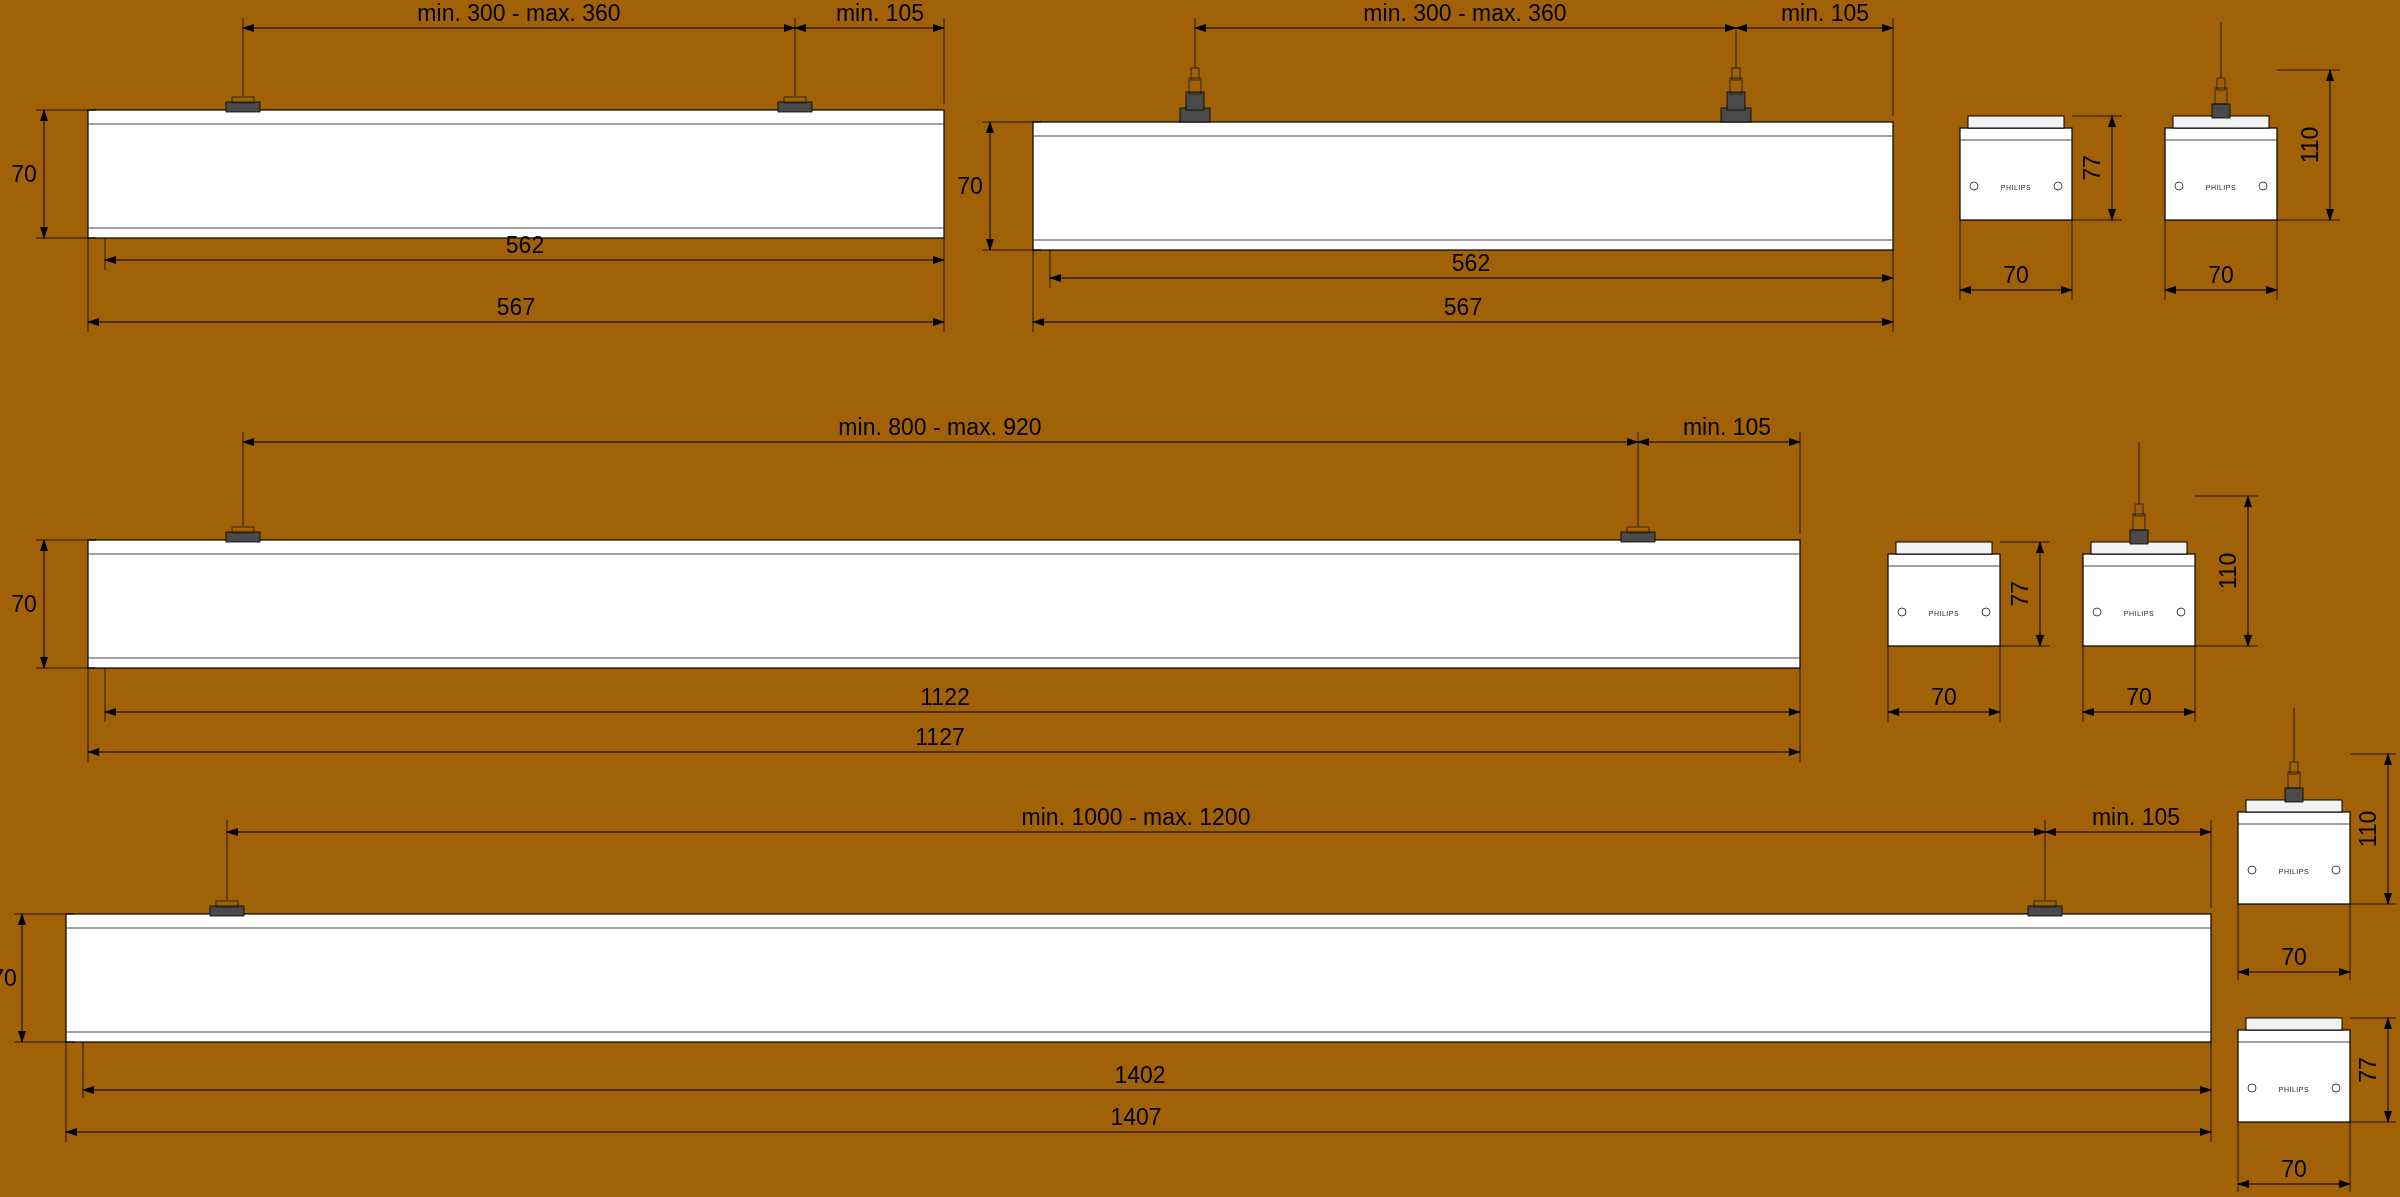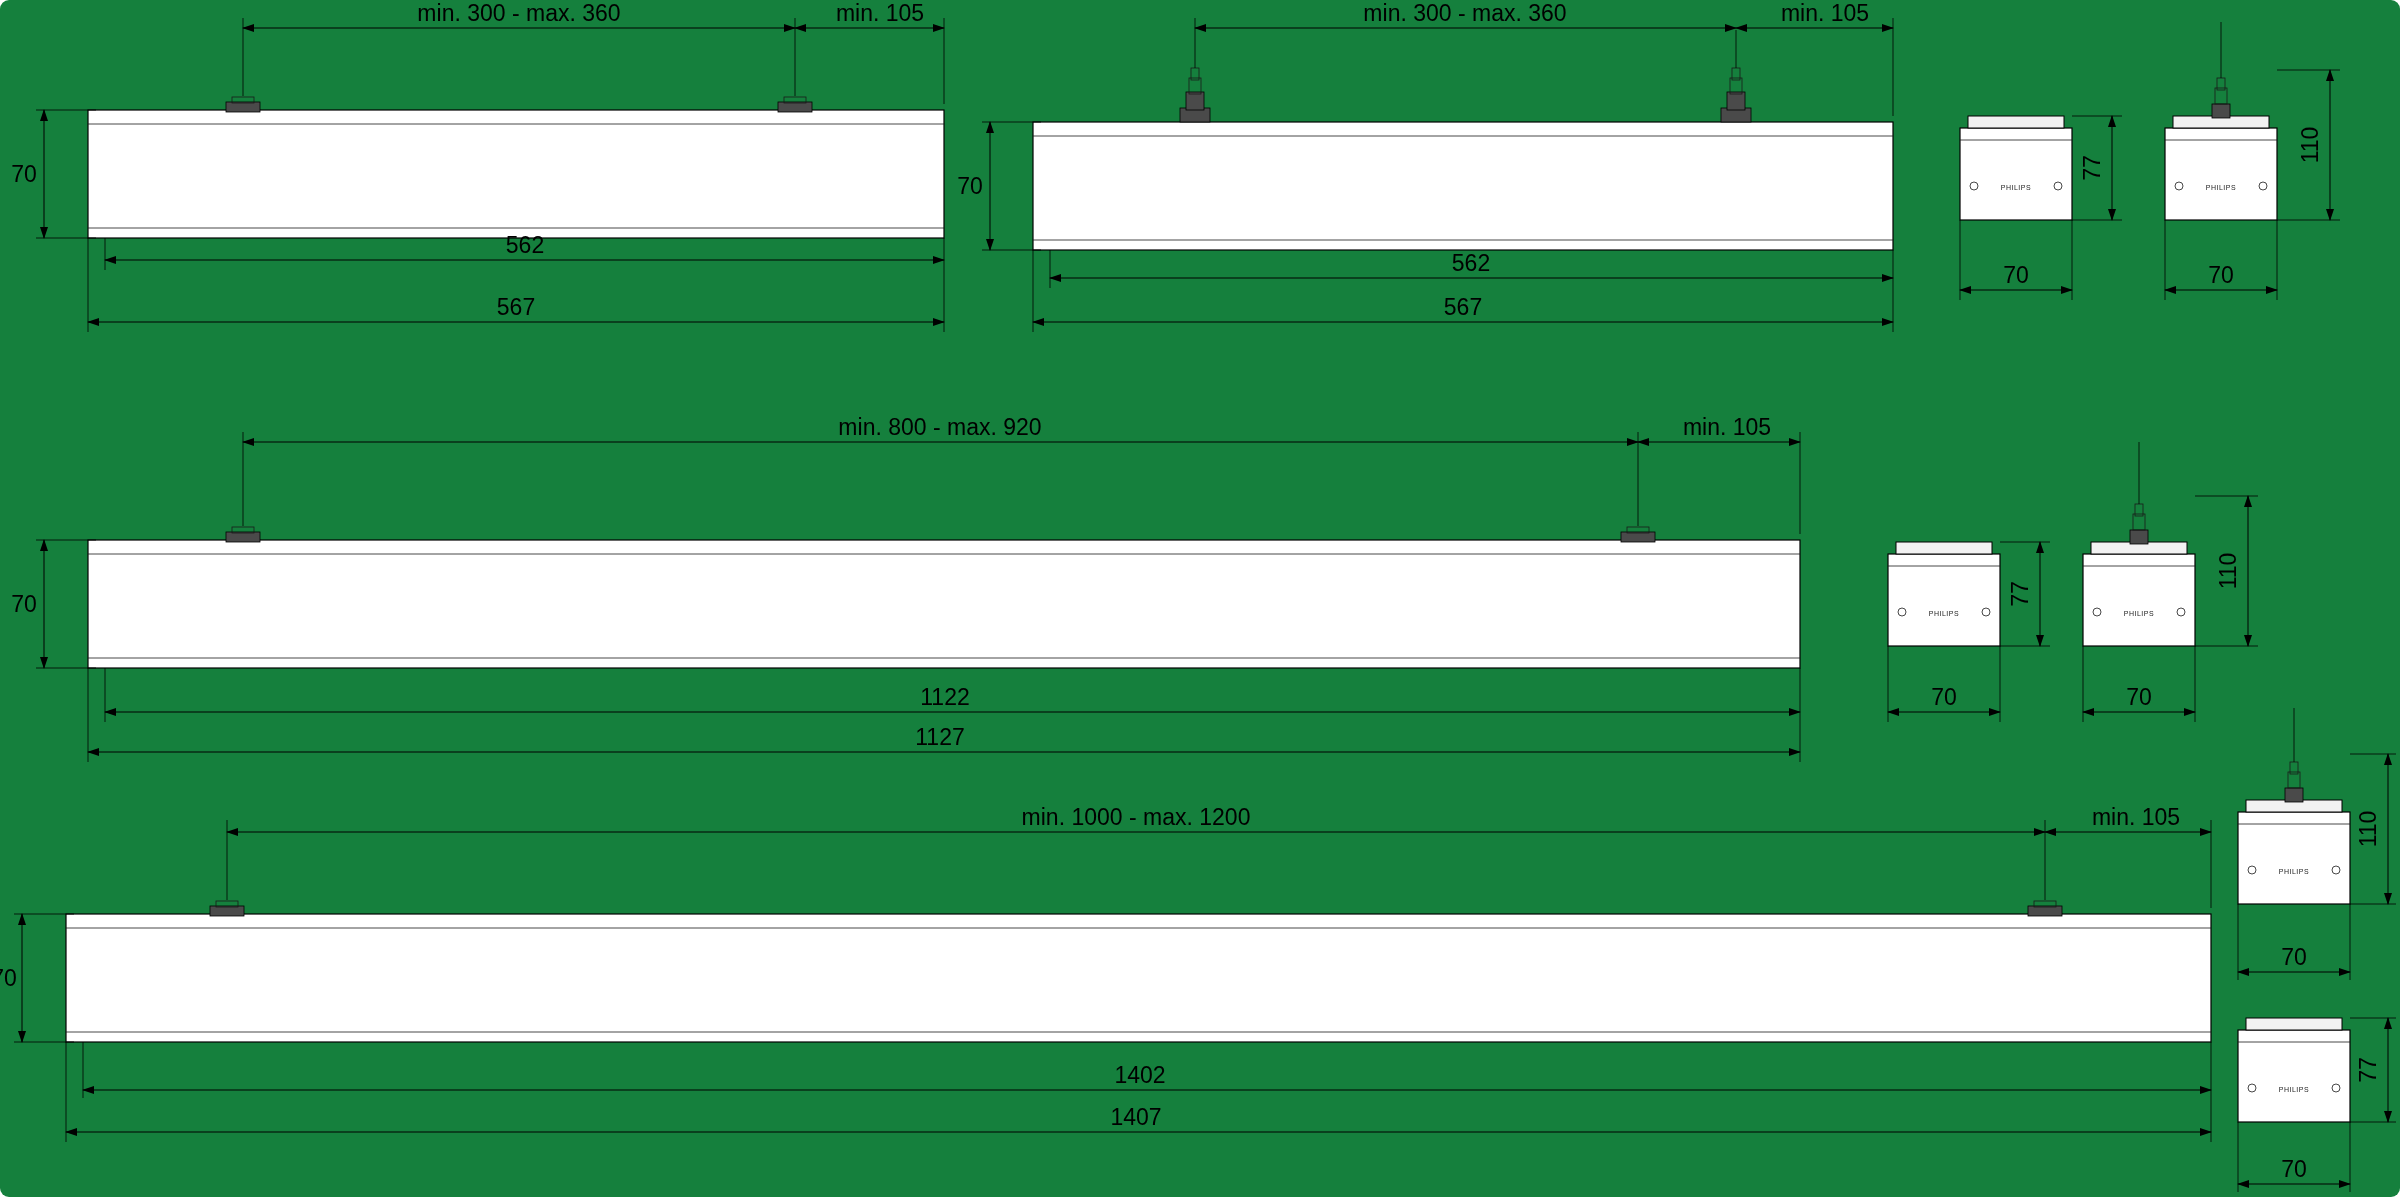--- a/index.html
+++ b/index.html
@@ -4,24 +4,23 @@
 <style>
   html, body {
     margin: 0;
     padding: 0;
     background: #ffffff;
   }
   #sheet {
     position: relative;
     width: 2400px;
     height: 1197px;
-    background: #15803d;
+    background: #a16207;
     font-family: "Liberation Sans", sans-serif;
     overflow: hidden;
-    border-radius: 9px;
   }
   #sheet svg {
     position: absolute;
     left: 0;
     top: 0;
     width: 2400px;
     height: 1197px;
   }
   text {
     font-family: "Liberation Sans", sans-serif;

